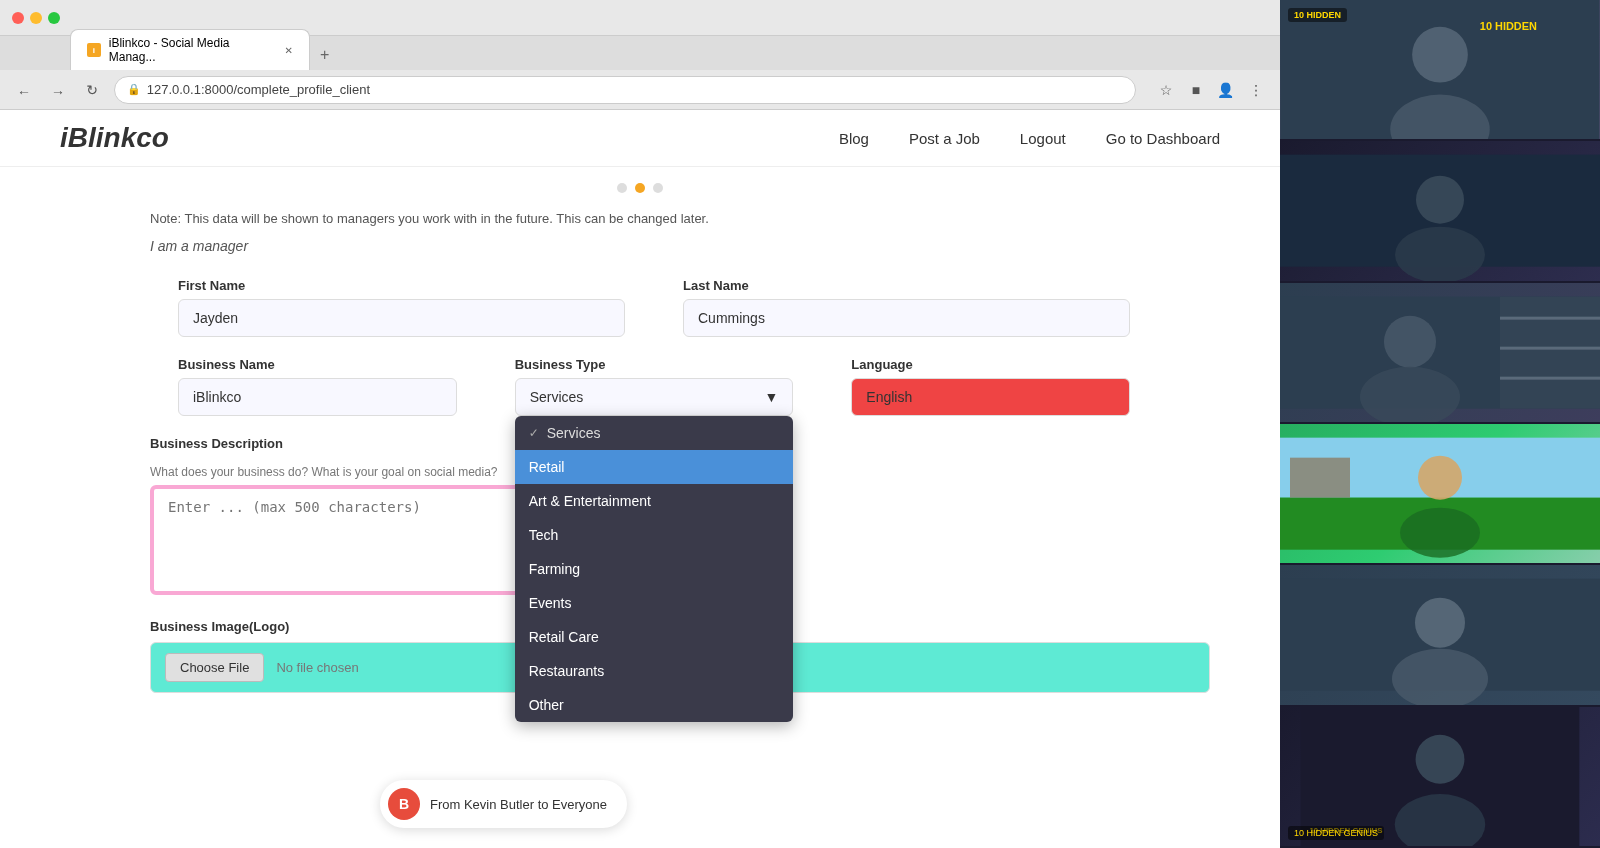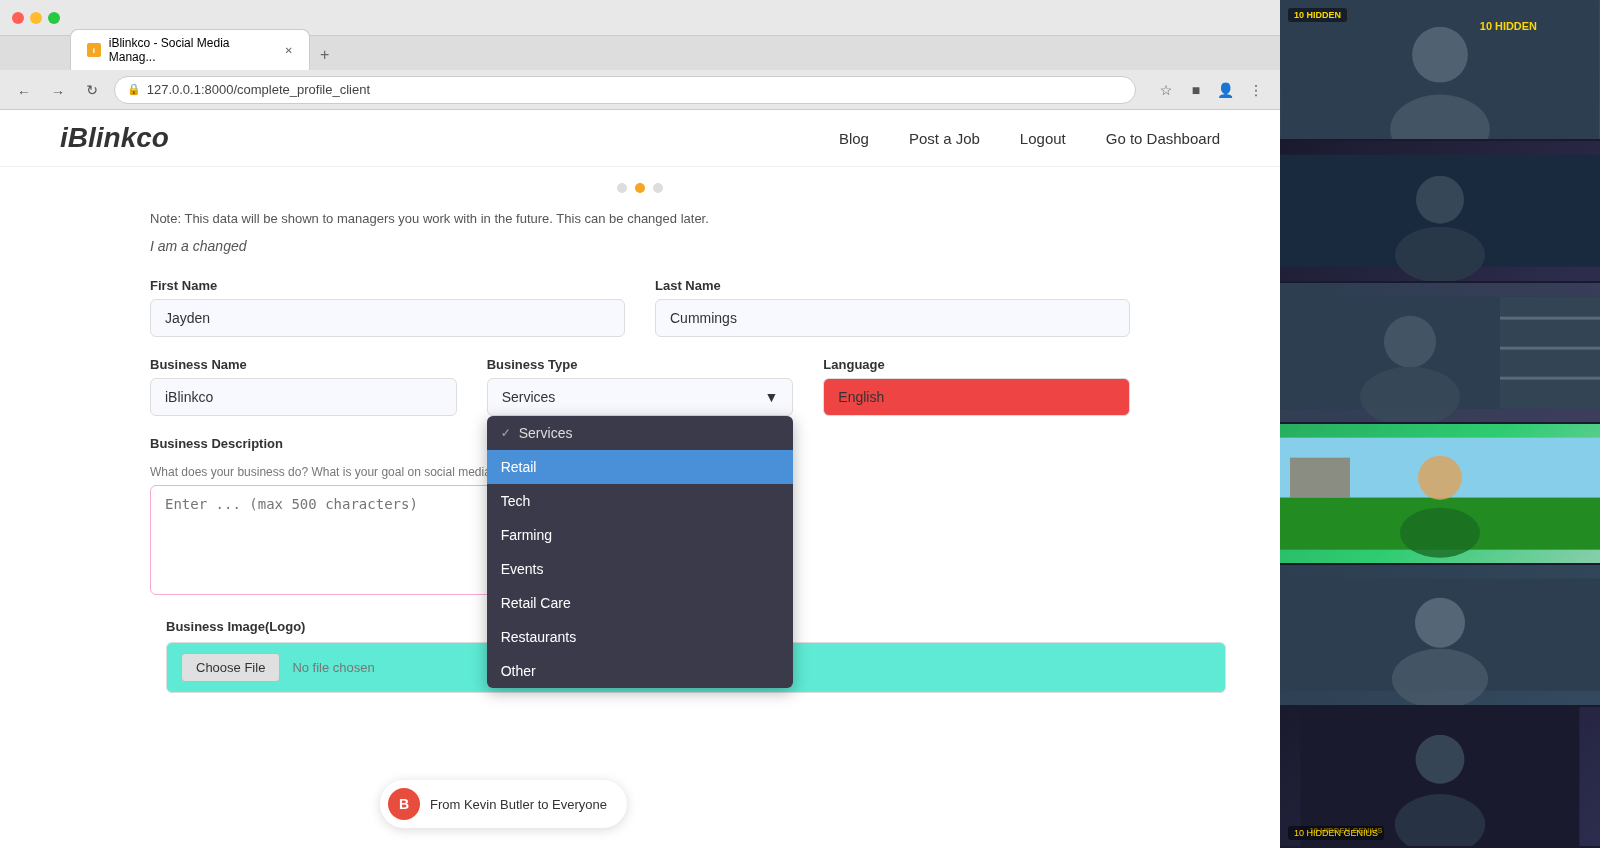--- a/index.html
+++ b/index.html
@@ -216,37 +216,38 @@
     .form-row {
       display: flex;
       gap: 30px;
       margin-bottom: 20px;
     }
     .form-group {
       flex: 1;
       display: flex;
       flex-direction: column;
       gap: 6px;
+      margin-left: 28px;
     }
     .form-label {
       font-size: 13px;
       font-weight: 600;
       color: #333;
     }
     .form-input {
       border: 1px solid #ddd;
       border-radius: 6px;
       padding: 10px 14px;
       font-size: 14px;
       color: #333;
       background: #f8f8ff;
       outline: none;
     }
     .form-textarea {
-      border: 1px solid #f9a8d4;
+      border: 4px solid #f9a8d4;
       border-radius: 6px;
       padding: 10px 14px;
       font-size: 14px;
       color: #aaa;
       background: #fff;
       resize: vertical;
       min-height: 110px;
       outline: none;
       width: 100%;
     }
@@ -316,21 +317,20 @@
     }
     .description-sublabel {
       font-size: 12px;
       color: #777;
       margin-bottom: 6px;
     }
 
     
     .file-upload-section {
       margin-bottom: 20px;
-      margin-left: 16px;
     }
     .file-upload-label {
       font-size: 13px;
       font-weight: 600;
       color: #333;
       margin-bottom: 8px;
     }
     .file-upload-row {
       display: flex;
       align-items: center;
@@ -488,21 +488,21 @@
     <div class="progress-area">
       <div class="progress-dots">
         <div class="progress-dot"></div>
         <div class="progress-dot active"></div>
         <div class="progress-dot"></div>
       </div>
     </div>
 
     <div class="form-container">
       <p class="form-note">Note: This data will be shown to managers you work with in the future. This can be changed later.</p>
-      <p class="role-label">I am a changed</p>
+      <p class="role-label">I am a manager</p>
 
       <div class="form-row">
         <div class="form-group">
           <label class="form-label">First Name</label>
           <input class="form-input" type="text" value="Jayden" style="">
         </div>
         <div class="form-group">
           <label class="form-label">Last Name</label>
           <input class="form-input" type="text" value="Cummings" style="">
         </div>
@@ -521,20 +521,23 @@
             <span>▼</span>
           </div>
 
           <div class="dropdown-menu">
             <div class="dropdown-item selected">
               <span class="check-mark">✓</span>
               <span>Services</span>
             </div>
             <div class="dropdown-item highlighted">
               <span>Retail</span>
+            </div>
+            <div class="dropdown-item">
+              <span>Art &amp; Entertainment</span>
             </div>
             <div class="dropdown-item">
               <span>Tech</span>
             </div>
             <div class="dropdown-item">
               <span>Farming</span>
             </div>
             <div class="dropdown-item">
               <span>Events</span>
             </div>

